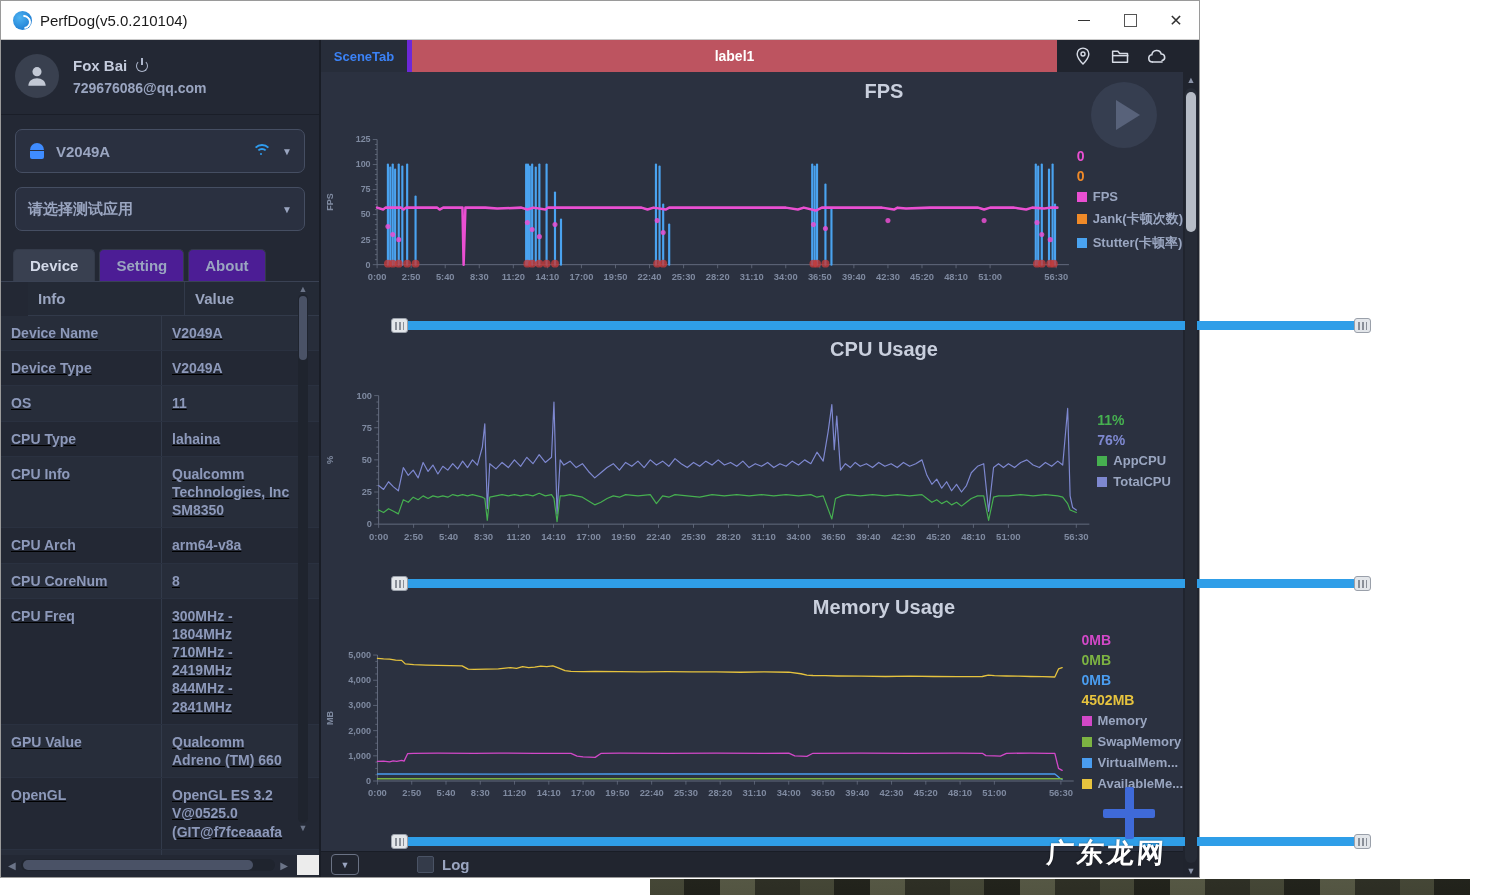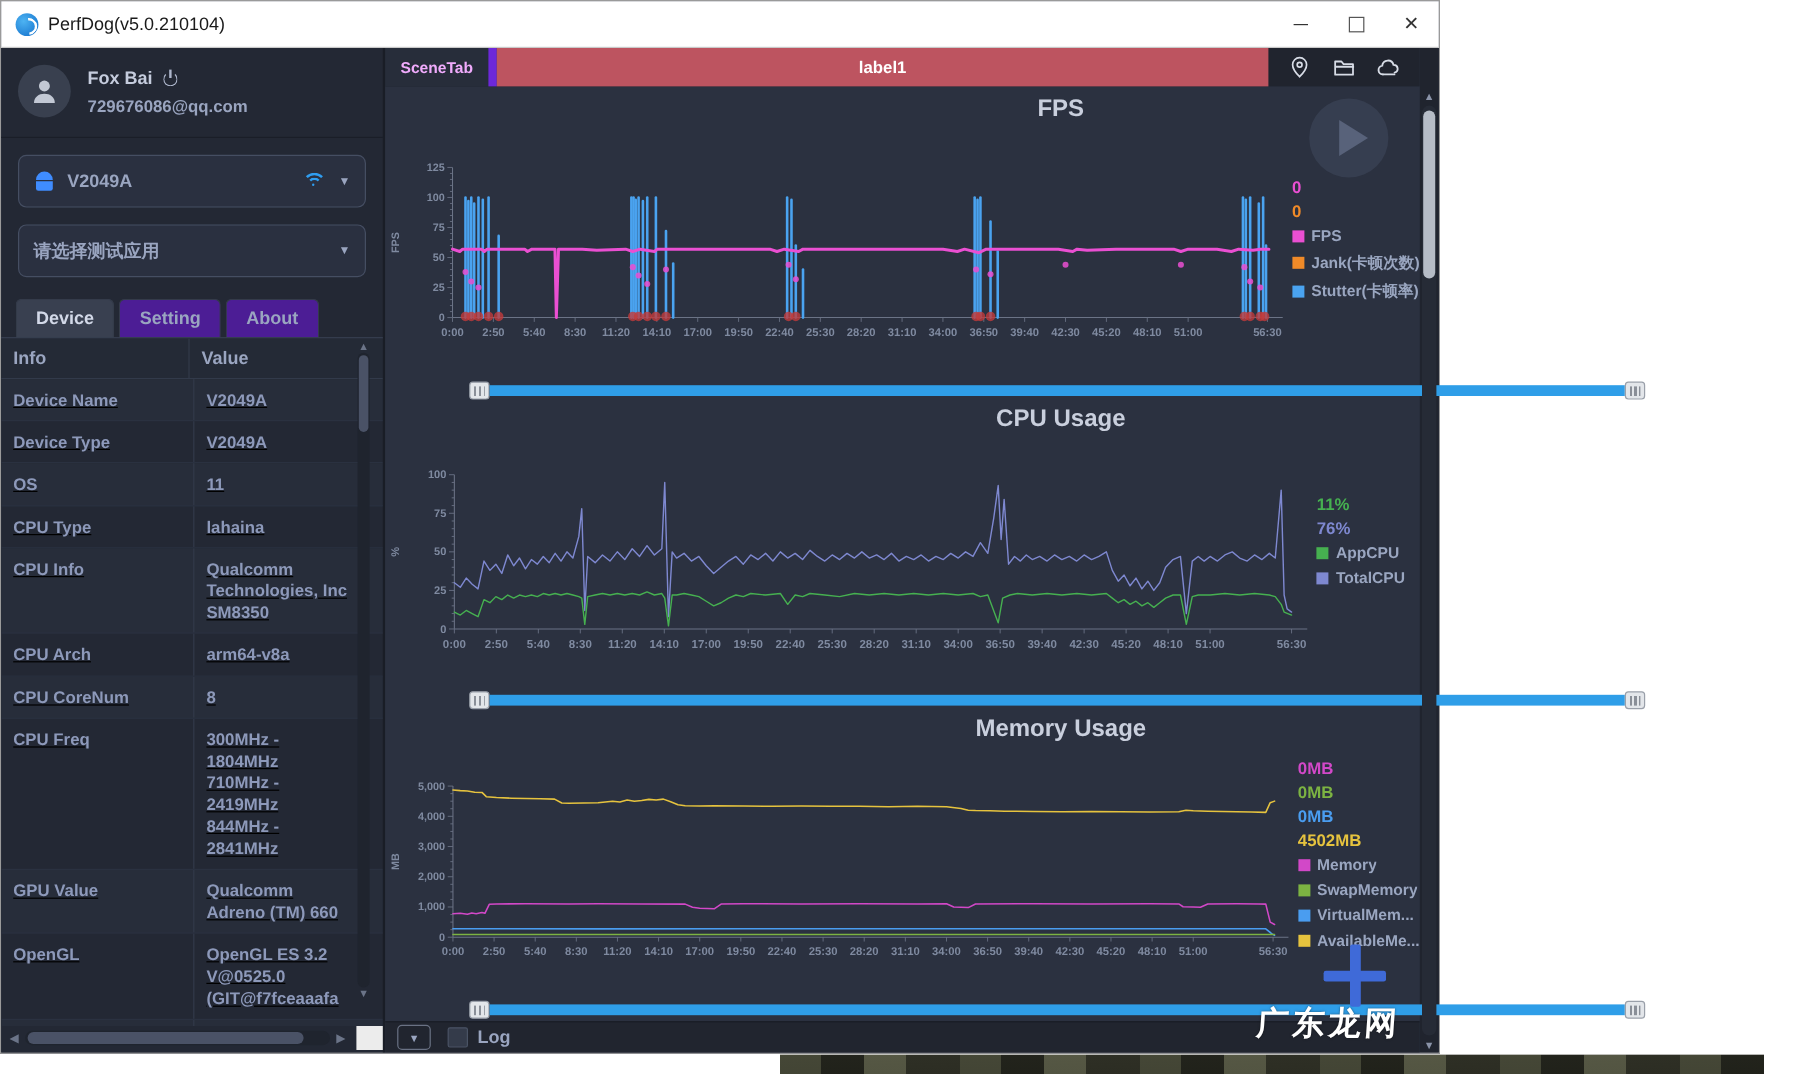--- a/index.html
+++ b/index.html
@@ -38,41 +38,41 @@
   .android-bot::after{content:"";position:absolute;left:2px;top:8px;width:14px;height:8px;background:#3f8cff;border-radius:0 0 2px 2px;}
   .wifi{width:20px;height:15px;position:relative;}
   .wifi i{position:absolute;border:2px solid #2f9df0;border-radius:50%;border-bottom-color:transparent;border-left-color:transparent;border-right-color:transparent;}
   .wifi i:nth-child(1){left:0;top:0;width:16px;height:16px;}
   .wifi i:nth-child(2){left:4px;top:4px;width:8px;height:8px;}
   .wifi i:nth-child(3){left:8px;top:9px;width:2px;height:2px;background:#2f9df0;border:none;border-radius:50%;}
   .tabs{display:flex;gap:4px;margin:18px 0 0 12px;}
   .tab{padding:7px 16px;font-size:15px;font-weight:700;color:#9aa5c0;background:#4c1d95;border:1px solid #343b4a;border-bottom:none;border-radius:5px 5px 0 0;cursor:pointer;}
   .tab.active{background:#394050;color:#d3d9e8;}
   .infotable{flex:1;border-top:1px solid #3a4254;position:relative;overflow:hidden;font-weight:700;}
-  .t-head{display:flex;background:#242a36;border-bottom:1px solid #323a4a;}
+  .t-head{display:flex;background:#242a36;border-bottom:1px solid #323a4a;margin-left:27px;}
   .t-head .c1,.t-head .c2{font-size:15px;color:#9aa5c0;padding:8px 0 8px 10px;}
   .c1{width:146px;flex:0 0 146px;border-right:1px solid #323a4a;}
   .c2{flex:1;}
   .t-row{display:flex;border-bottom:1px solid #2a3140;text-decoration:underline;}
   .t-row:nth-child(odd){background:#272d3a;}
   .t-row .c1,.t-row .c2{font-size:14px;color:#8d99ba;padding:8px 4px 8px 10px;white-space:pre-line;line-height:1.3;}
   .t-vscroll{position:absolute;right:10px;top:2px;bottom:22px;width:12px;display:flex;flex-direction:column;align-items:center;}
   .t-vscroll .arr{color:#6b7488;font-size:9px;line-height:10px;cursor:pointer;}
   .t-vscroll .track{flex:1;width:10px;background:#1f242e;border-radius:5px;position:relative;}
   .t-vscroll .thumb{position:absolute;top:2px;left:1px;width:8px;height:64px;background:#4a5266;border-radius:4px;cursor:pointer;}
   .side-bottom{height:20px;display:flex;align-items:center;gap:2px;padding:0 0 2px 4px;}
   .hs-arr{color:#6b7488;font-size:10px;cursor:pointer;padding:0 3px;}
   .hs-track{flex:1;height:12px;background:#1f242e;border-radius:6px;position:relative;}
   .hs-thumb{position:absolute;left:2px;top:1px;height:10px;width:230px;background:#4a5266;border-radius:5px;cursor:pointer;}
   .corner-box{width:22px;height:20px;background:#ececec;margin-left:4px;cursor:pointer;}
 
   
   .main{flex:1;display:flex;flex-direction:column;min-width:0;position:relative;background:#2b3140;}
   .topbar{height:32px;flex:0 0 32px;display:flex;background:#20242e;align-items:stretch;}
-  .scenetab{width:86px;background:#272d3a;border-right:7px solid #6d28d9;display:flex;align-items:center;justify-content:center;font-size:13px;font-weight:700;color:#f0abfc;cursor:pointer;}
+  .scenetab{width:86px;background:#272d3a;border-right:5px solid #6d28d9;display:flex;align-items:center;justify-content:center;font-size:13px;font-weight:700;color:#3b82f6;cursor:pointer;}
   .label-bar{flex:1;background:#bd5460;display:flex;align-items:center;justify-content:center;font-size:14px;font-weight:700;color:#ffffff;cursor:pointer;}
   .top-icons{width:126px;display:flex;align-items:center;justify-content:space-evenly;}
   .tico{width:22px;height:22px;cursor:pointer;display:flex;align-items:center;justify-content:center;}
 
   .charts{flex:1;position:relative;min-height:0;}
   .chart-block{height:258px;display:flex;flex-direction:column;}
   .chart-block:first-child{padding-top:6px;}
   .chart-title{width:1048px;padding-left:78px;box-sizing:border-box;text-align:center;font-size:20px;font-weight:600;color:#c9cfdd;height:26px;line-height:26px;}
   .chart-row{display:flex;}
   .legend-col{width:118px;display:flex;flex-direction:column;padding-left:2px;box-sizing:border-box;}
@@ -90,21 +90,21 @@
   .sl-fill{flex:1;height:9px;background:#2f9ee8;cursor:pointer;}
 
   .play-btn{position:absolute;top:42px;right:26px;width:66px;height:66px;border-radius:50%;background:rgba(64,72,92,0.55);display:flex;align-items:center;justify-content:center;cursor:pointer;}
   .play-btn i{display:block;width:0;height:0;border-left:24px solid rgba(92,102,126,0.9);border-top:15px solid transparent;border-bottom:15px solid transparent;margin-left:8px;}
   .plus-btn{position:absolute;right:28px;bottom:38px;width:52px;height:52px;cursor:pointer;}
   .plus-btn::before{content:"";position:absolute;left:0;top:22px;width:52px;height:9px;background:#3f6ad8;border-radius:2px;}
   .plus-btn::after{content:"";position:absolute;left:22px;top:0;width:9px;height:52px;background:#3f6ad8;border-radius:2px;}
 
   .bottombar{height:25px;flex:0 0 25px;background:#21252f;border-top:1px solid #191d26;display:flex;align-items:center;gap:14px;padding-left:10px;}
   .dd-btn{width:26px;height:19px;border:1px solid #6a7284;border-radius:4px;display:flex;align-items:center;justify-content:center;color:#9aa5c0;font-size:9px;cursor:pointer;}
-  .log-wrap{display:flex;align-items:center;gap:8px;cursor:pointer;}
+  .log-wrap{display:flex;align-items:center;gap:8px;cursor:pointer;margin-left:44px;}
   .checkbox{width:15px;height:15px;background:#343b4a;border:1px solid #4a5365;border-radius:2px;}
   .log-lb{font-size:15px;font-weight:700;color:#9aa5c0;}
 
   
   .rightbar{width:16px;background:#20242e;display:flex;flex-direction:column;align-items:center;padding-top:34px;box-sizing:border-box;}
   .rightbar .arr{color:#8a93a8;font-size:9px;line-height:12px;cursor:pointer;}
   .rb-track{flex:1;width:12px;background:#262b36;border-radius:6px;position:relative;margin:2px 0;}
   .rb-thumb{position:absolute;top:4px;left:1px;width:10px;height:140px;background:#b6bcc6;border-radius:5px;cursor:pointer;}
 
   .watermark{position:absolute;right:16px;bottom:6px;font-size:27px;font-weight:700;color:#ffffff;letter-spacing:3px;text-shadow:0 0 2px rgba(0,0,0,.5);transform:skewX(-4deg);}

